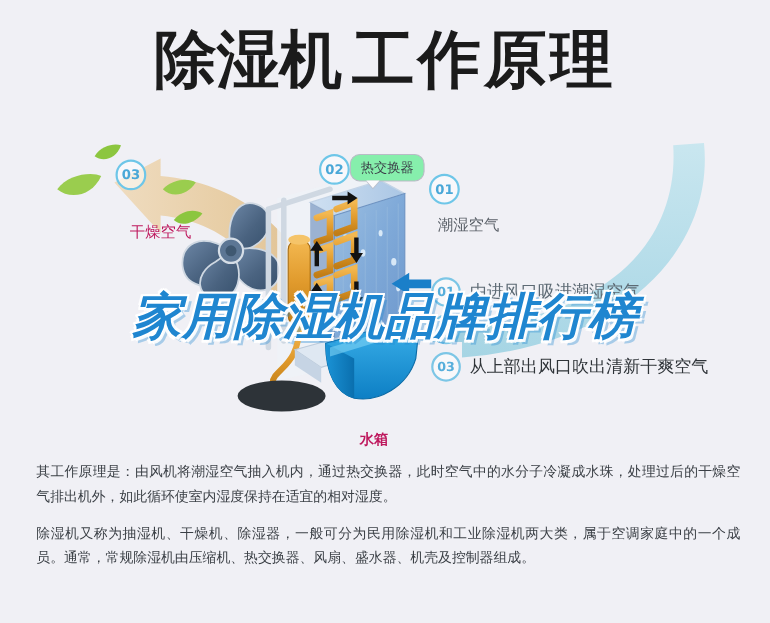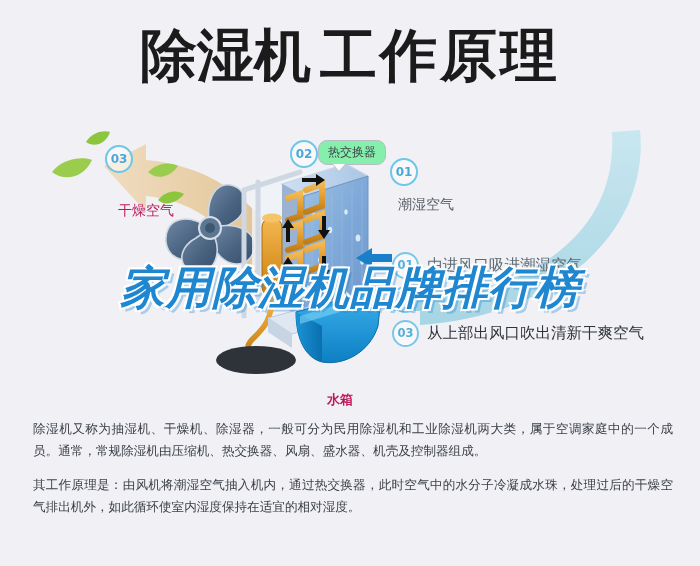--- a/index.html
+++ b/index.html
@@ -298,17 +298,17 @@
       <span class="legend-num">03</span>
       <span class="legend-txt">从上部出风口吹出清新干爽空气</span>
     </div>
   </div>
 
   <div class="watermark">
     <span>家用除湿机品牌排行榜</span>
   </div>
 
   <div class="body-text">
+    <p class="para">其工作原理是：由风机将潮湿空气抽入机内，通过热交换器，此时空气中的水分子冷凝成水珠，处理过后的干燥空气排出机外，如此循环使室内湿度保持在适宜的相对湿度。</p>
     <p class="para">除湿机又称为抽湿机、干燥机、除湿器，一般可分为民用除湿机和工业除湿机两大类，属于空调家庭中的一个成员。通常，常规除湿机由压缩机、热交换器、风扇、盛水器、机壳及控制器组成。</p>
-    <p class="para">其工作原理是：由风机将潮湿空气抽入机内，通过热交换器，此时空气中的水分子冷凝成水珠，处理过后的干燥空气排出机外，如此循环使室内湿度保持在适宜的相对湿度。</p>
   </div>
 
 </div>
 
 </body></html>

